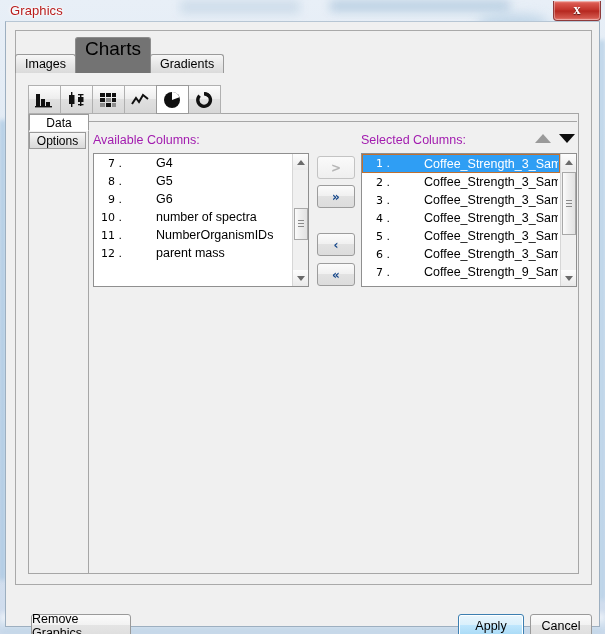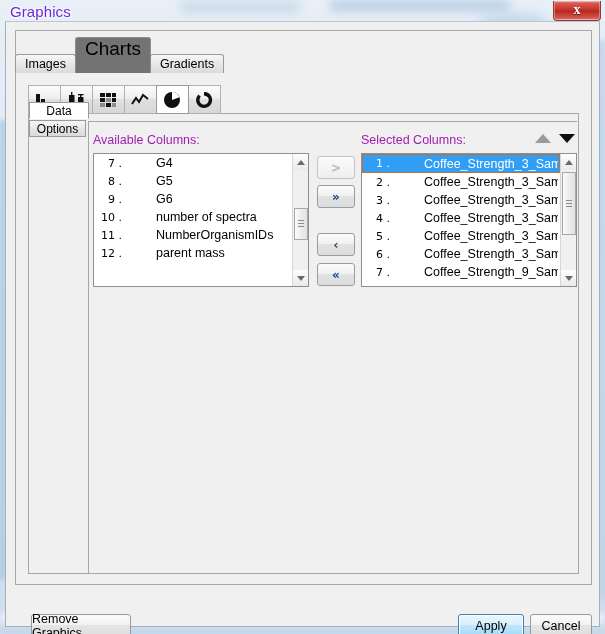--- a/index.html
+++ b/index.html
@@ -73,22 +73,22 @@
     width: 605px; height: 634px;
   }
   #title-bar {
     position: absolute;
     left: 0; top: 0;
     width: 605px; height: 21px;
   }
   #window-title {
     position: absolute;
     left: 10px; top: 3px;
-    font-size: 15px;
-    color: #6d28d9;
+    font-size: 13px;
+    color: #b91c1c;
     letter-spacing: .1px;
     text-shadow: 0 0 3px #ffffff, 0 0 5px #ffffff, 0 0 2px #ffffff;
     white-space: nowrap;
   }
   #close-button {
     position: absolute;
     right: 4px; top: 1px;
     width: 46px; height: 19px;
     border-radius: 0 0 4px 4px;
     border: 1px solid #8e3b3b;
@@ -201,21 +201,21 @@
     left: 22px; top: 91px;
     width: 551px; height: 461px;
     box-sizing: border-box;
     border: 1px solid #a6a6a6;
     background: #f0f0f0;
   }
 
   
   #side-tabs {
     position: absolute;
-    left: 23px; top: 80px;
+    left: 23px; top: 92px;
     width: 64px;
     z-index: 5;
   }
   .side-tab {
     width: 57px;
     height: 17px;
     line-height: 16px;
     box-sizing: border-box;
     text-align: center;
     font-size: 12px;

